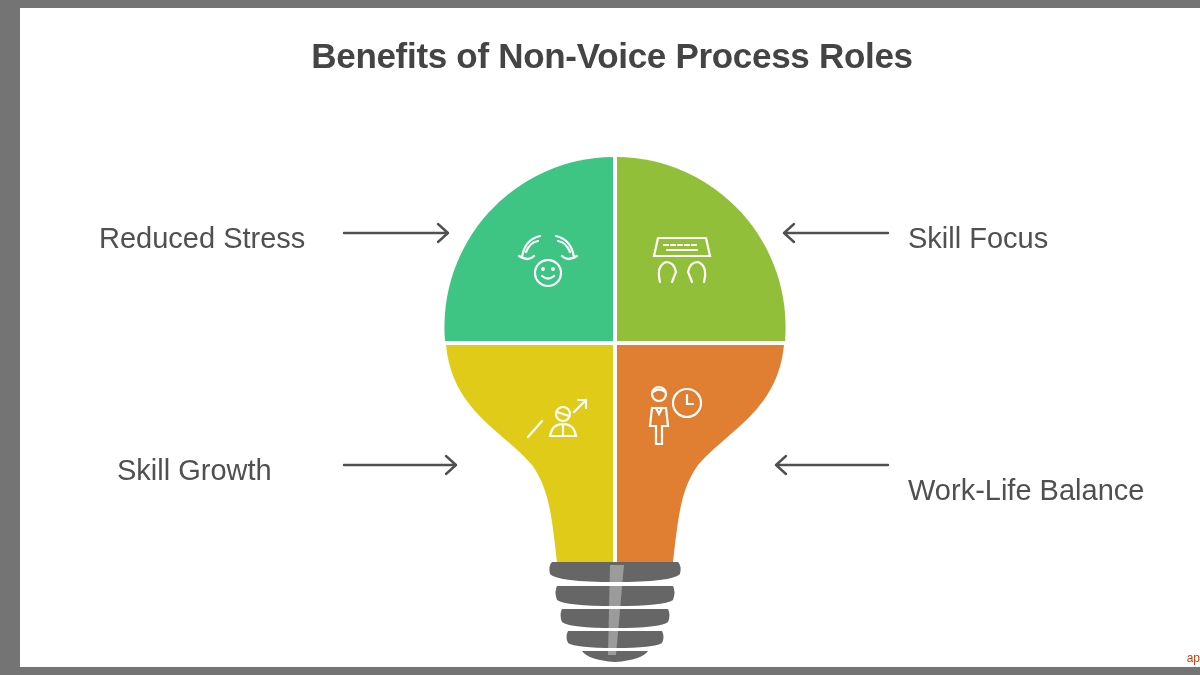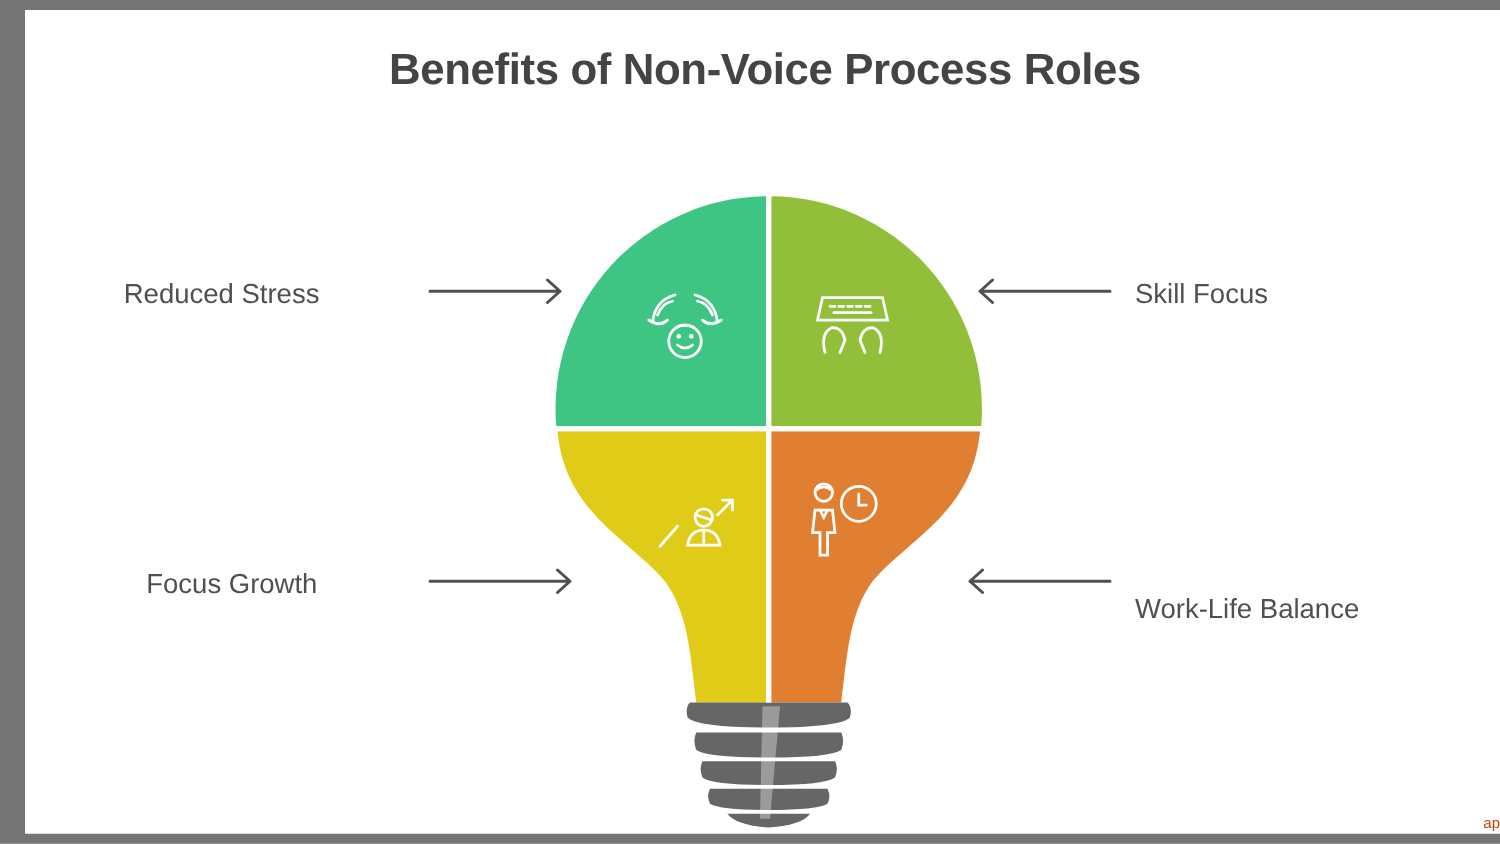--- a/index.html
+++ b/index.html
@@ -1,19 +1,19 @@
 <!DOCTYPE html>
 <html><head>
 <meta charset="utf-8">
 <style>
   html,body{margin:0;padding:0;}
   body{width:1200px;height:675px;background:#747474;position:relative;overflow:hidden;font-family:"Liberation Sans",sans-serif;}
   .canvas{position:absolute;left:20px;top:8px;width:1184px;height:659px;background:#fff;overflow:hidden;}
   .title{position:absolute;left:0;top:28px;width:1200px;margin-left:-8px;text-align:center;font-size:35px;font-weight:bold;color:#444;letter-spacing:-0.3px;}
-  .label{position:absolute;font-size:22px;color:#505050;white-space:nowrap;}
+  .label{position:absolute;font-size:29px;color:#505050;white-space:nowrap;}
   .bulb{position:absolute;left:0;top:0;}
   .arrow{position:absolute;}
   .wm{position:absolute;right:4px;bottom:2px;font-size:12px;color:#c2410c;}
 </style>
 </head>
 <body>
 
 <div class="canvas">
   <div class="title">Benefits of Non-Voice Process Roles</div>
 
@@ -70,21 +70,21 @@
       <circle cx="675" cy="403" r="14"></circle>
       <path d="M675,395 L675,404 L681,404"></path>
     </g>
 
     <line x1="603" y1="150" x2="603" y2="562" stroke="#fff" stroke-width="4"></line>
     <line x1="428" y1="343" x2="778" y2="343" stroke="#fff" stroke-width="4"></line>
   </svg>
 
   <div class="label" style="left:79px;top:214px;">Reduced Stress</div>
   <div class="label" style="left:888px;top:214px;text-align:center;">Skill Focus</div>
-  <div class="label" style="left:97px;top:446px;">Focus Growth</div>
+  <div class="label" style="left:97px;top:446px;">Skill Growth</div>
   <div class="label" style="left:888px;top:446px;margin-top:20px;">Work-Life Balance</div>
 
   <svg class="arrow" style="left:322px;top:214px;" width="112" height="22" viewBox="0 0 112 22">
     <path d="M2,11 L106,11 M96,2 L106,11 L96,20" fill="none" stroke="#505050" stroke-width="2.4" stroke-linecap="round" stroke-linejoin="round"></path>
   </svg>
   <svg class="arrow" style="left:758px;top:214px;" width="112" height="22" viewBox="0 0 112 22">
     <path d="M110,11 L6,11 M16,2 L6,11 L16,20" fill="none" stroke="#505050" stroke-width="2.4" stroke-linecap="round" stroke-linejoin="round"></path>
   </svg>
   <svg class="arrow" style="left:322px;top:446px;" width="120" height="22" viewBox="0 0 120 22">
     <path d="M2,11 L114,11 M104,2 L114,11 L104,20" fill="none" stroke="#505050" stroke-width="2.4" stroke-linecap="round" stroke-linejoin="round"></path>

